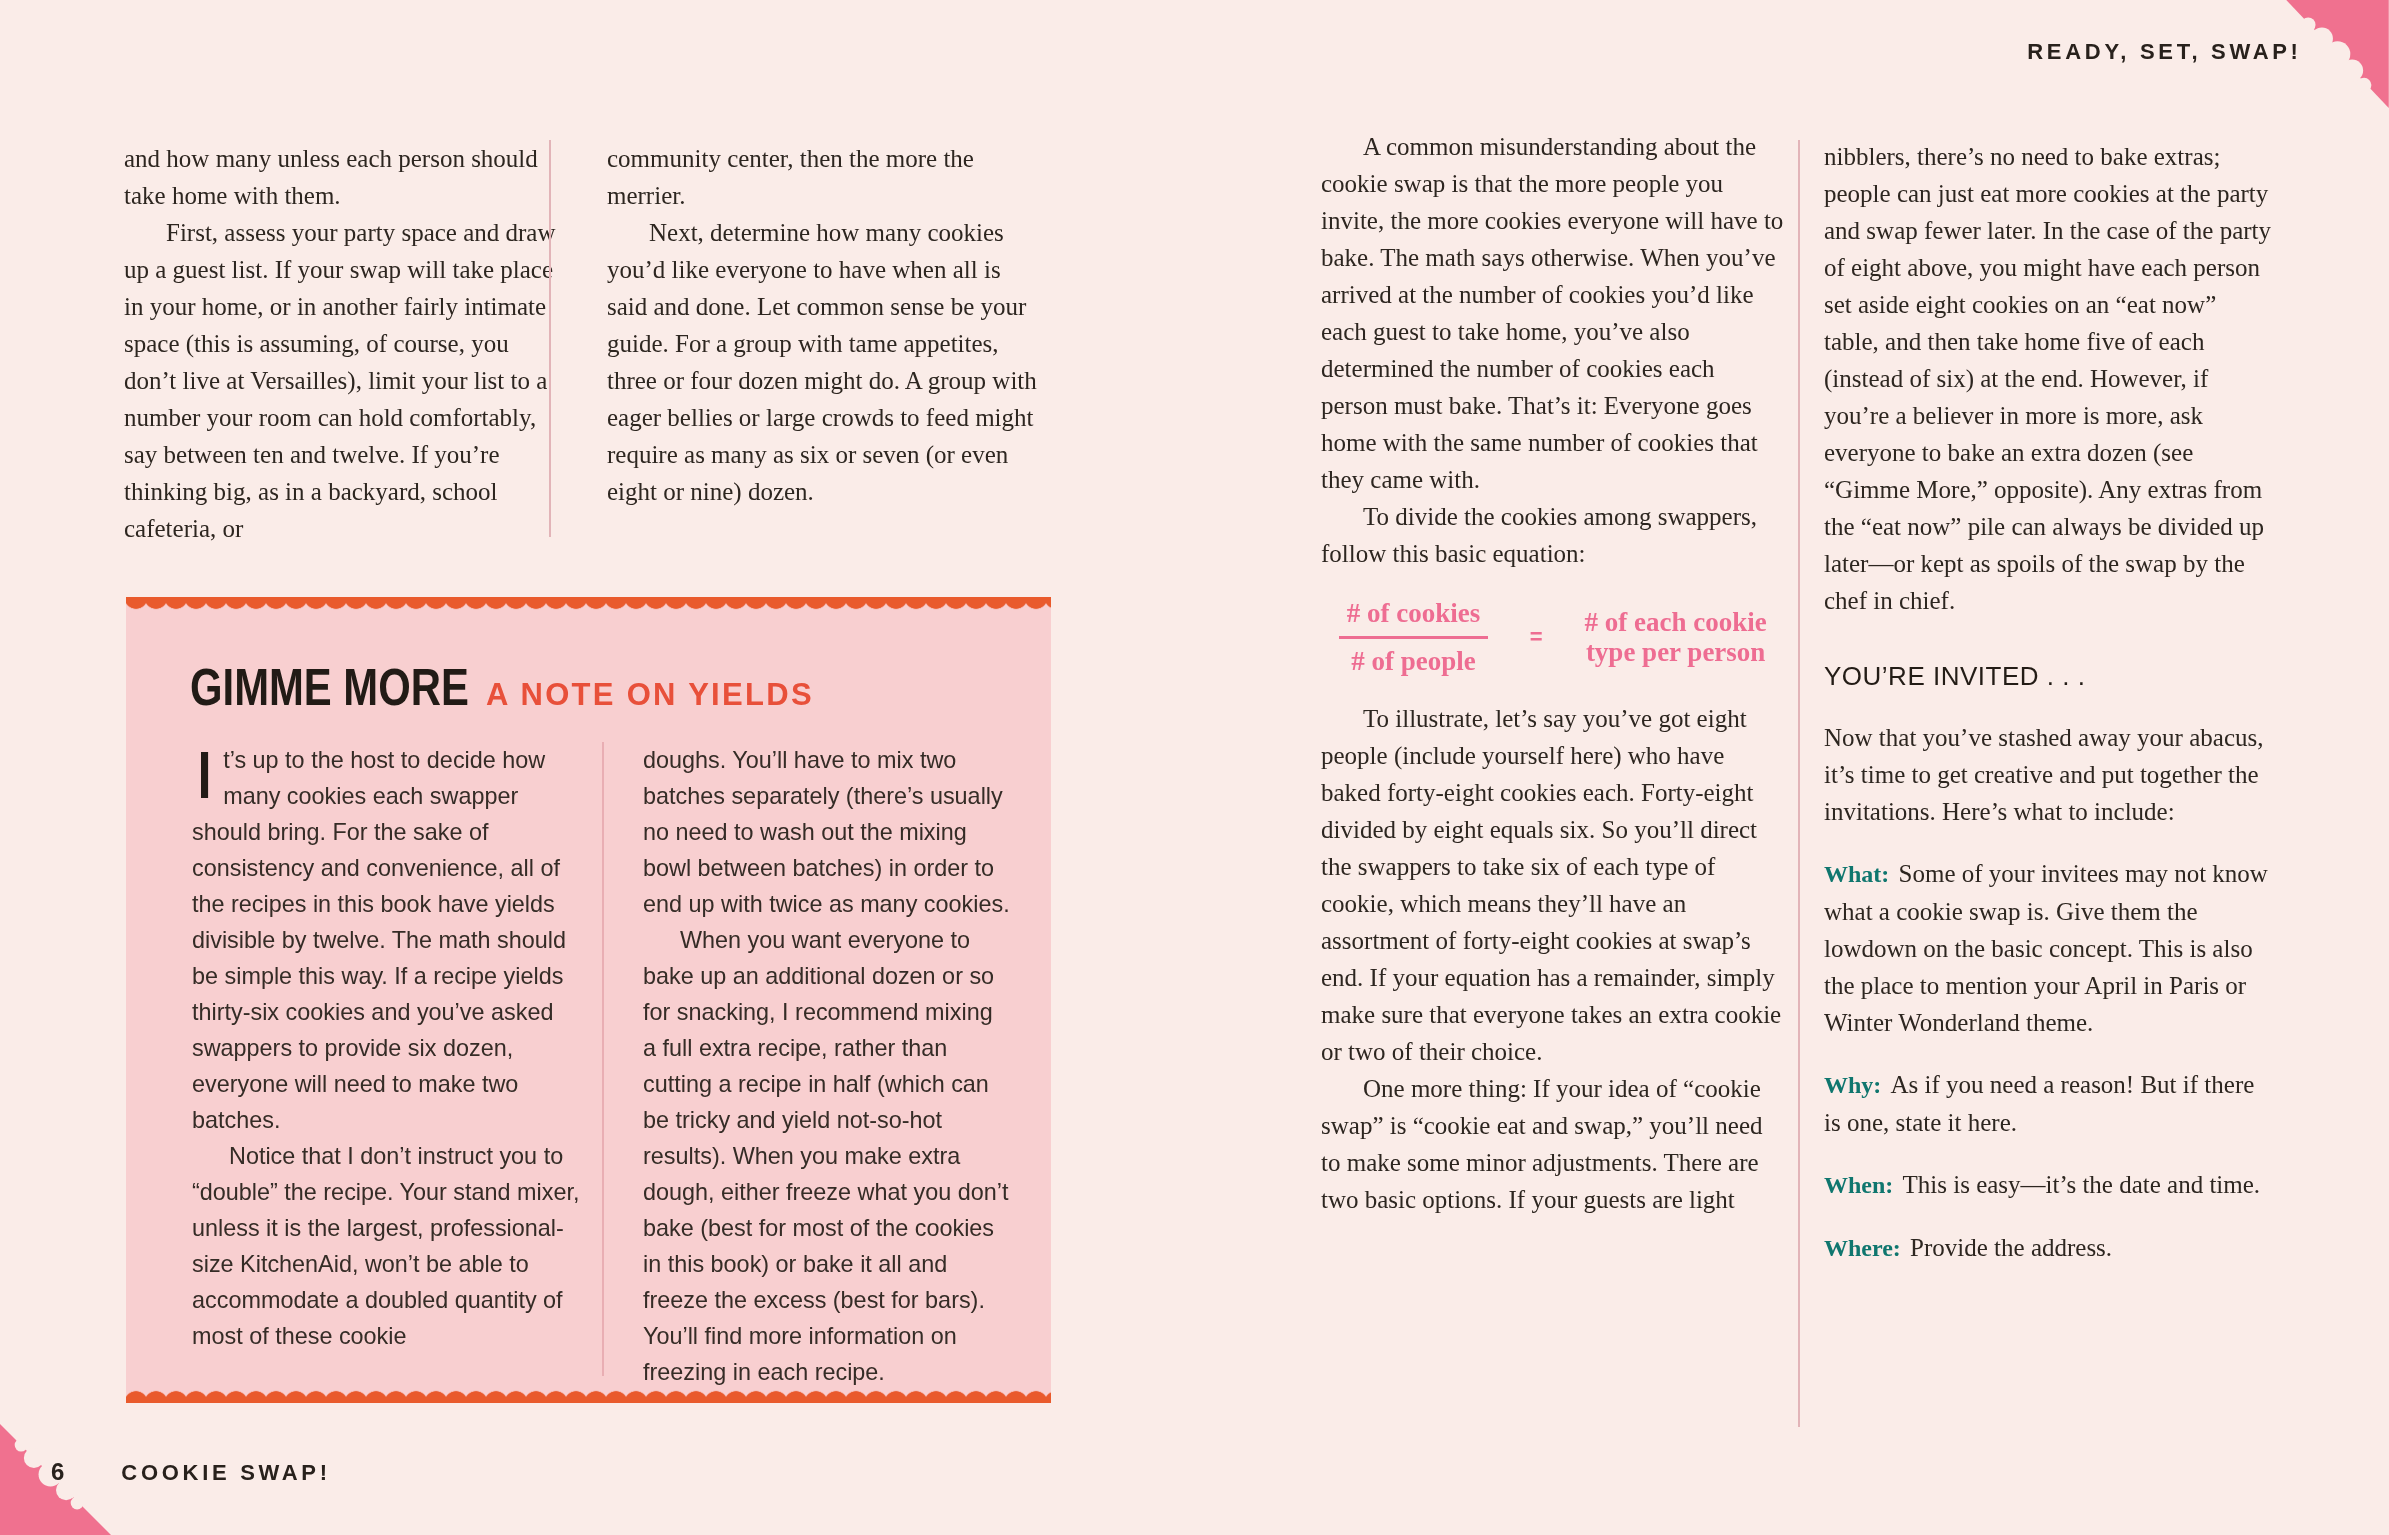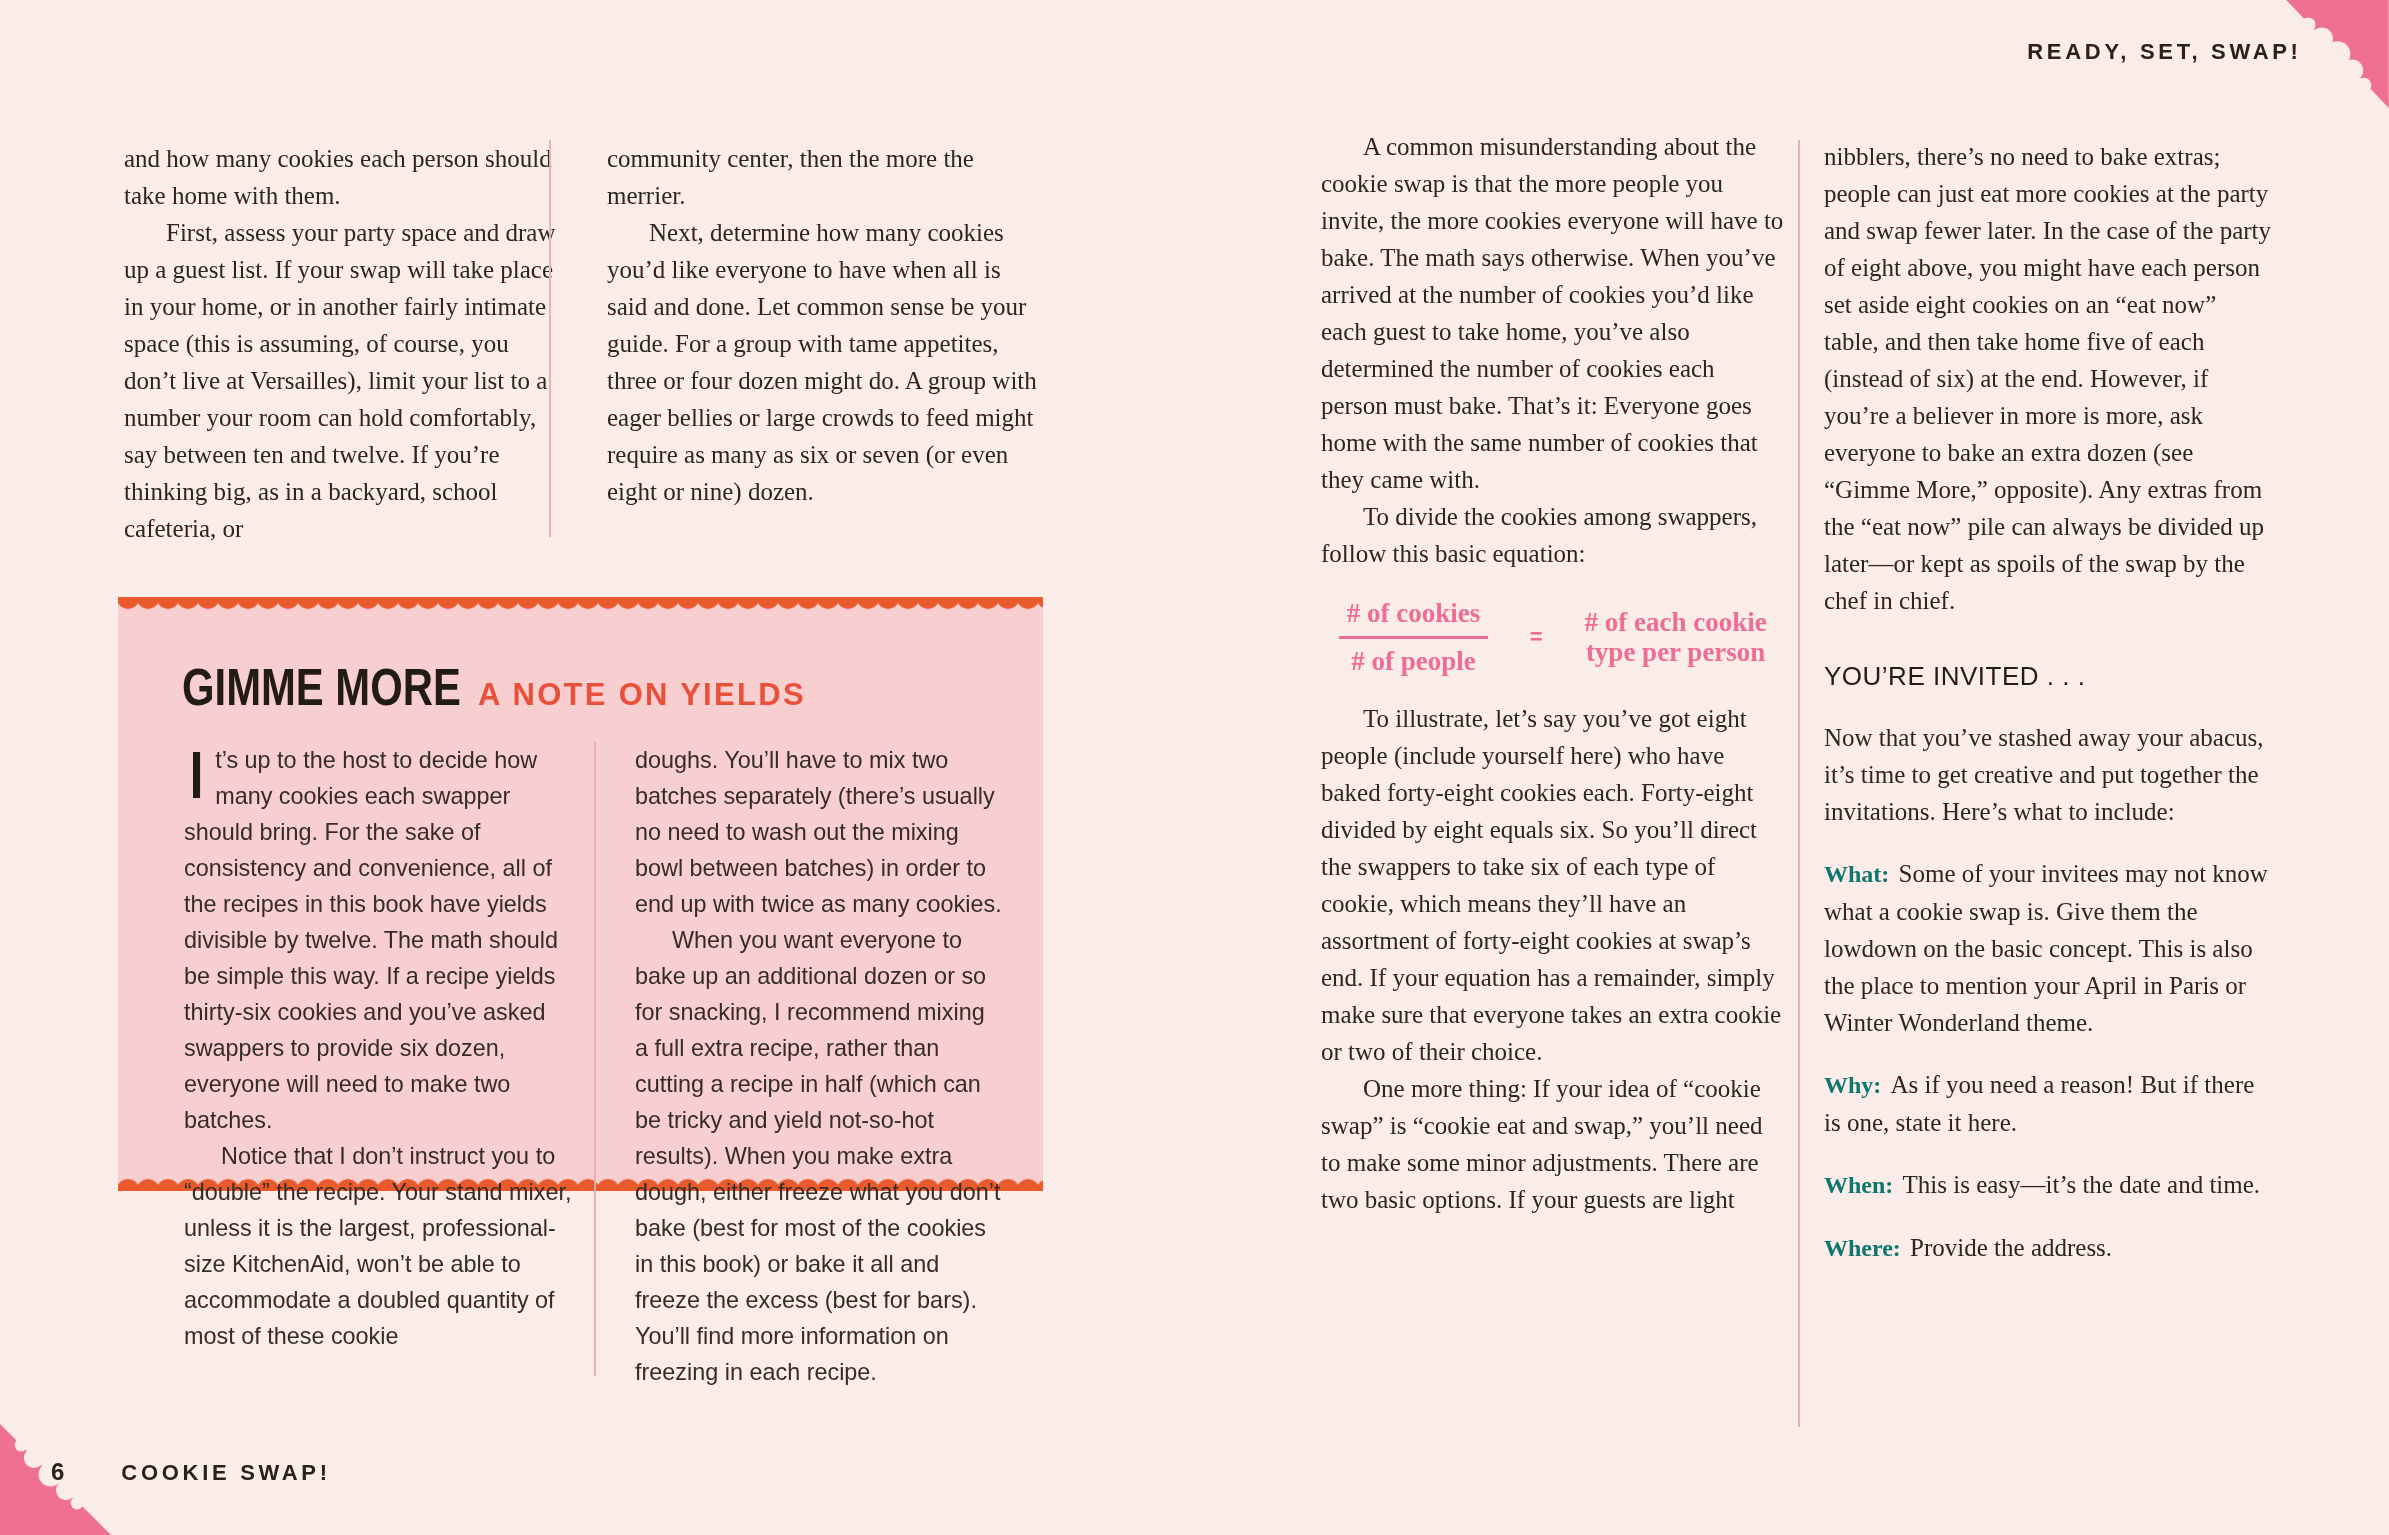--- a/index.html
+++ b/index.html
@@ -20,21 +20,21 @@
   .lp-col1{top:140px;left:124px;width:439px;}
   .lp-col2{top:140px;left:607px;width:439px;}
   .rp-col1{top:128px;left:1321px;width:465px;}
   .rp-col2{top:138px;left:1824px;width:448px;}
 
   .vdiv{position:absolute;width:1.8px;background:#e2b4b8;}
   .vdiv-left{left:549px;top:140px;height:397px;}
   .vdiv-right{left:1798px;top:140px;height:1287px;}
 
   
-  .gimme-box{left:118px;top:597px;width:925px;height:594px;background:#f8cfd0;text-decoration:underline;}
+  .gimme-box{left:126px;top:597px;width:925px;height:806px;background:#f8cfd0;text-decoration:underline;}
   .scallop-top{position:absolute;top:0;left:0;right:0;height:13.8px;
     background:radial-gradient(circle 12px at 10px 0px,#e95a2c 11.4px,rgba(0,0,0,0) 12px);
     background-size:20px 13.8px;background-repeat:repeat-x;}
   .scallop-bottom{position:absolute;bottom:0;left:0;right:0;height:13.8px;
     background:radial-gradient(circle 12px at 10px 13.8px,#e95a2c 11.4px,rgba(0,0,0,0) 12px);
     background-size:20px 13.8px;background-repeat:repeat-x;}
   .box-title-row{position:absolute;left:64px;top:61px;display:flex;align-items:baseline;white-space:nowrap;}
   .box-title{font-family:"Liberation Sans",sans-serif;font-weight:bold;font-size:51px;letter-spacing:0;
     color:#221b16;transform:scaleX(0.82);transform-origin:left bottom;}
   .box-subtitle{font-family:"Liberation Sans",sans-serif;font-weight:bold;font-size:31px;letter-spacing:2.3px;
@@ -88,21 +88,21 @@
 <svg class="abs corner-bl" width="112" height="112" viewBox="0 0 122 122">
   <path d="M0,0 L122,122 L0,122 Z" fill="#f0718f"></path>
   <circle cx="23" cy="23" r="7" fill="#faece8"></circle>
   <circle cx="37" cy="37" r="11" fill="#faece8"></circle>
   <circle cx="55" cy="55" r="13" fill="#faece8"></circle>
   <circle cx="72" cy="72" r="11" fill="#faece8"></circle>
   <circle cx="84" cy="86" r="7" fill="#faece8"></circle>
 </svg>
 
 <div class="abs serif-col lp-col1">
-  <p>and how many cookies each person should take home with them.</p>
+  <p>and how many unless each person should take home with them.</p>
   <p class="ind">First, assess your party space and draw up a guest list. If your swap will take place in your home, or in another fairly intimate space (this is assuming, of course, you don’t live at Versailles), limit your list to a number your room can hold comfortably, say between ten and twelve. If you’re thinking big, as in a backyard, school cafeteria, or</p>
 </div>
 
 <div class="vdiv vdiv-left"></div>
 
 <div class="abs serif-col lp-col2">
   <p>community center, then the more the merrier.</p>
   <p class="ind">Next, determine how many cookies you’d like everyone to have when all is said and done. Let common sense be your guide. For a group with tame appetites, three or four dozen might do. A group with eager bellies or large crowds to feed might require as many as six or seven (or even eight or nine) dozen.</p>
 </div>
 

